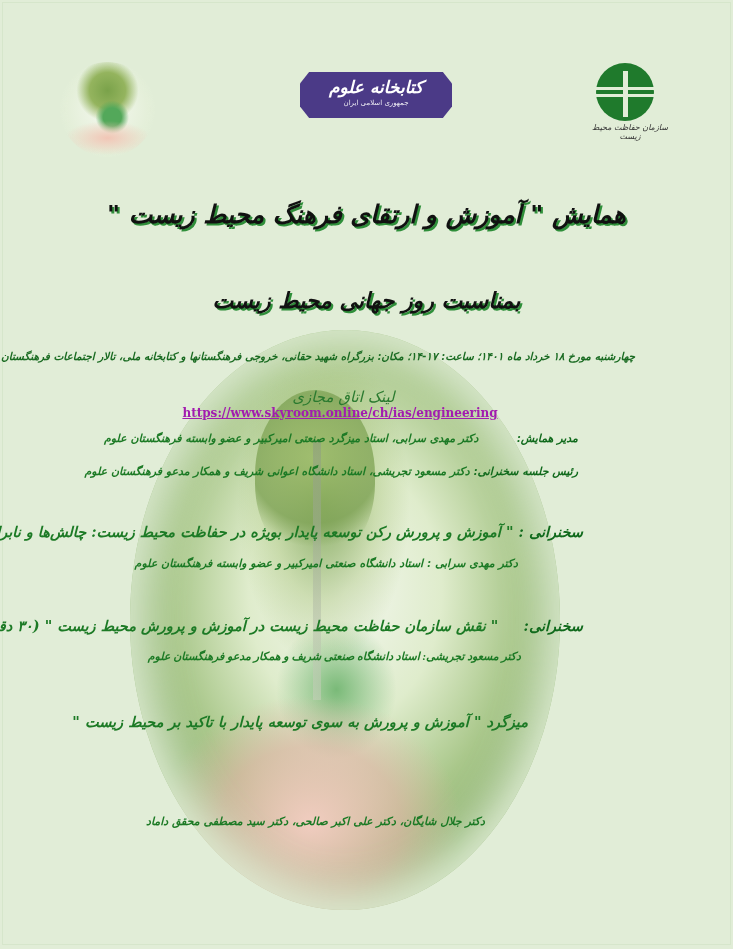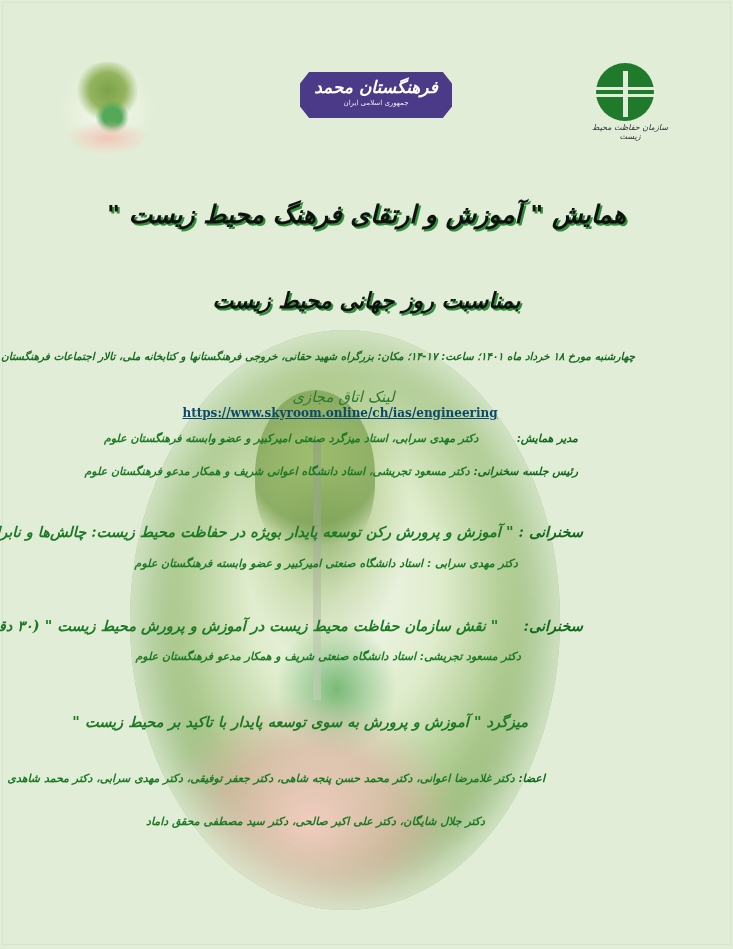--- a/index.html
+++ b/index.html
@@ -51,33 +51,33 @@
 
     
     .rtl { direction:rtl; position:absolute; }
     .title { left:100px; top:200px; width:533px; text-align:center; font-size:25px; font-weight:bold; font-style:italic;
       color:#111; text-shadow:2px 2px 0 #2f8f3a; }
     .subtitle { left:100px; top:287px; width:533px; text-align:center; font-size:22px; font-weight:bold; font-style:italic;
       color:#111; text-shadow:2px 2px 0 #2f8f3a; }
     .details { left:95px; top:350px; width:540px; text-align:right; font-size:10.5px; font-weight:bold; font-style:italic; color:#1a6b22; white-space:nowrap; }
     .link-row { left:150px; top:388px; width:380px; text-align:center; font-size:11px; }
     .link-label { color:#2a7a2f; font-style:italic; font-size:15px; }
-    .link-url { font-family:"DejaVu Serif", serif; font-weight:bold; color:#0c4a6e; text-decoration:underline; direction:ltr; unicode-bidi:embed; font-size:12px; }
+    .link-url { font-family:"DejaVu Serif", serif; font-weight:bold; color:#a21caf; text-decoration:underline; direction:ltr; unicode-bidi:embed; font-size:12px; }
 
     .line { color:#1c7a25; font-style:italic; font-weight:bold; white-space:nowrap; }
     .sm { font-size:11px; }
     .md { font-size:14.5px; }
     .lbl { color:#106a1c; }
 
     .r1 { right:155px; top:432px; }
     .r2 { right:155px; top:465px; }
     .r3 { right:150px; top:523px; }
     .r4 { right:215px; top:557px;text-align:right; }
     .r5 { right:150px; top:617px; }
-    .r6 { right:212px; top:650px; }
+    .r6 { right:212px; top:650px;font-family:Liberation Serif, serif; }
     .r7 { right:205px; top:713px; }
     .r8 { right:188px; top:772px; }
     .r9 { right:248px; top:815px; }
   </style>
 </head>
 <body>
 
 <div class="poster">
   <div class="frame"></div>
 
@@ -87,21 +87,21 @@
 
   <div class="logo-doe">
     <div class="doe-circle"></div>
     <div class="doe-bar" style="top:24px"></div>
     <div class="doe-bar" style="top:31px"></div>
     <div class="doe-stem"></div>
     <div class="doe-caption">سازمان حفاظت محیط زیست</div>
   </div>
 
   <div class="logo-acad">
-    <span class="acad-title">فرهنگستان محمد</span>
+    <span class="acad-title">کتابخانه علوم</span>
     <span class="acad-sub">جمهوری اسلامی ایران</span>
   </div>
 
   <div class="logo-earth"></div>
 
   <div class="rtl title">همایش " آموزش و ارتقای فرهنگ محیط زیست "</div>
   <div class="rtl subtitle">بمناسبت روز جهانی محیط زیست</div>
 
   <div class="rtl details">چهارشنبه مورخ ۱۸ خرداد ماه ۱۴۰۱؛ ساعت: ۱۷-۱۴؛ مکان: بزرگراه شهید حقانی، خروجی فرهنگستانها و کتابخانه ملی، تالار اجتماعات فرهنگستان علوم (تلفن ۸۸۶۴۵۵۸۶)</div>
 
@@ -130,18 +130,14 @@
 
   <div class="rtl line md r5">
     <span class="lbl">سخنرانی:</span>
     &nbsp;&nbsp;&nbsp;
     <span>" نقش سازمان حفاظت محیط زیست در آموزش و پرورش محیط زیست " (۳۰ دقیقه)</span>
   </div>
   <div class="rtl line sm r6">دکتر مسعود تجریشی: استاد دانشگاه صنعتی شریف و همکار مدعو فرهنگستان علوم</div>
 
   <div class="rtl line md r7">میزگرد " آموزش و پرورش به سوی توسعه پایدار با تاکید بر محیط زیست "</div>
 
-  <div class="rtl line sm r8">
-    <span class="lbl">اعضا:</span>
-    <span>دکتر غلامرضا اعوانی، دکتر محمد حسن پنجه شاهی، دکتر جعفر توفیقی، دکتر مهدی سرابی، دکتر محمد شاهدی</span>
-  </div>
   <div class="rtl line sm r9">دکتر جلال شایگان، دکتر علی اکبر صالحی، دکتر سید مصطفی محقق داماد</div>
 </div>
 
 </body></html>

